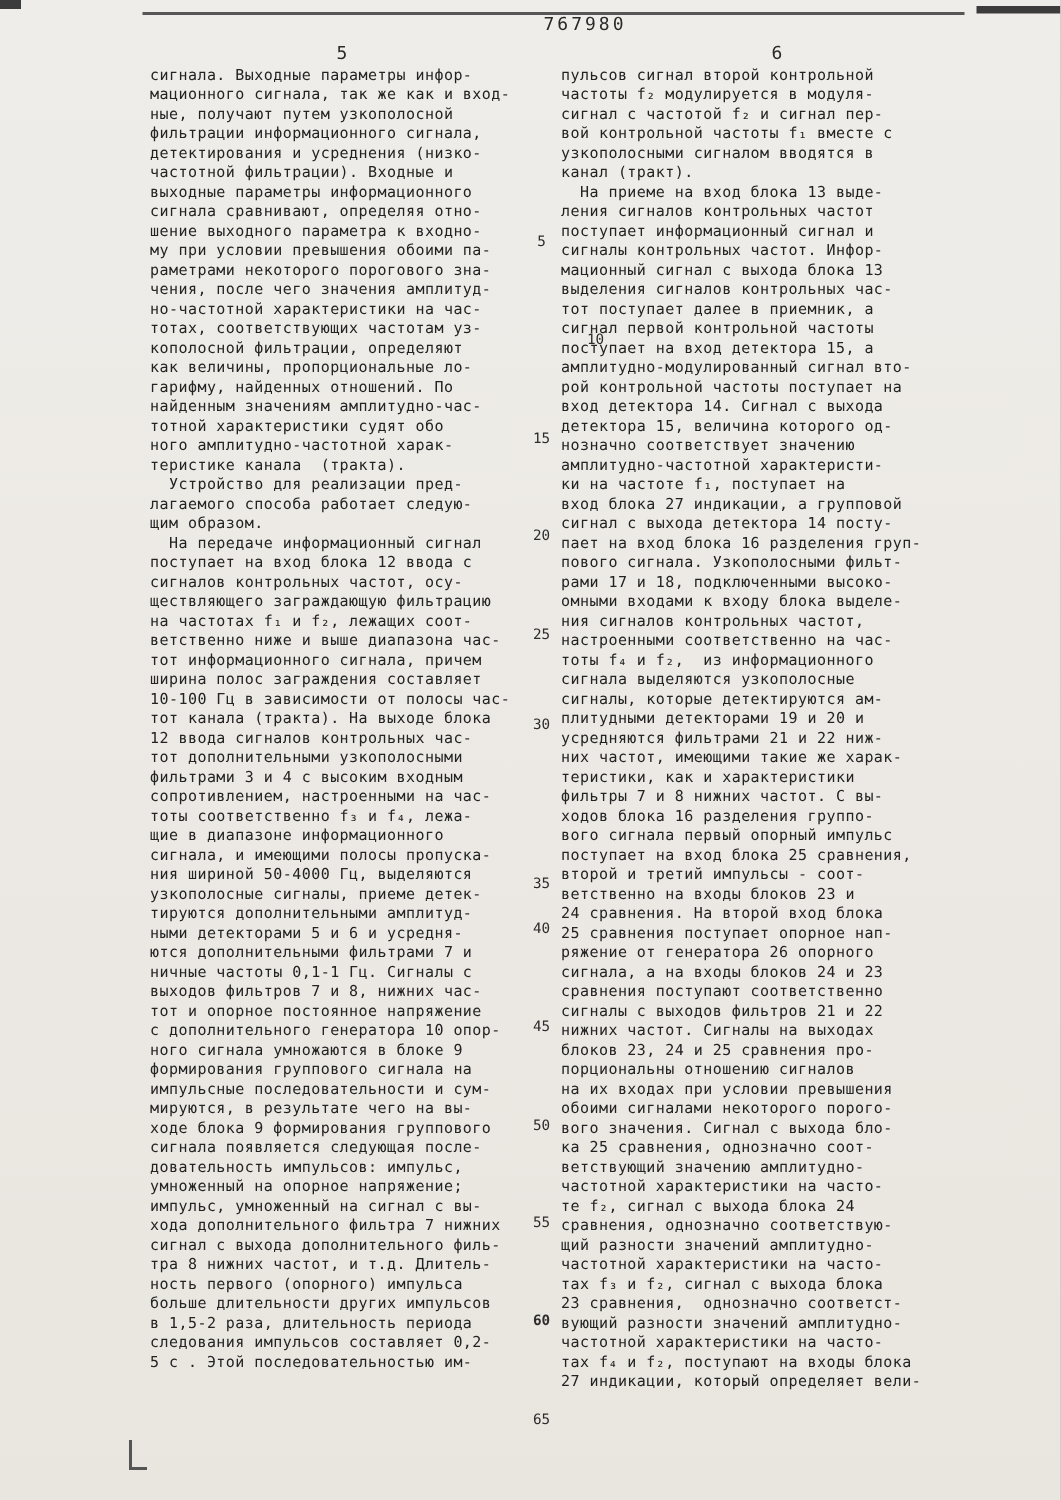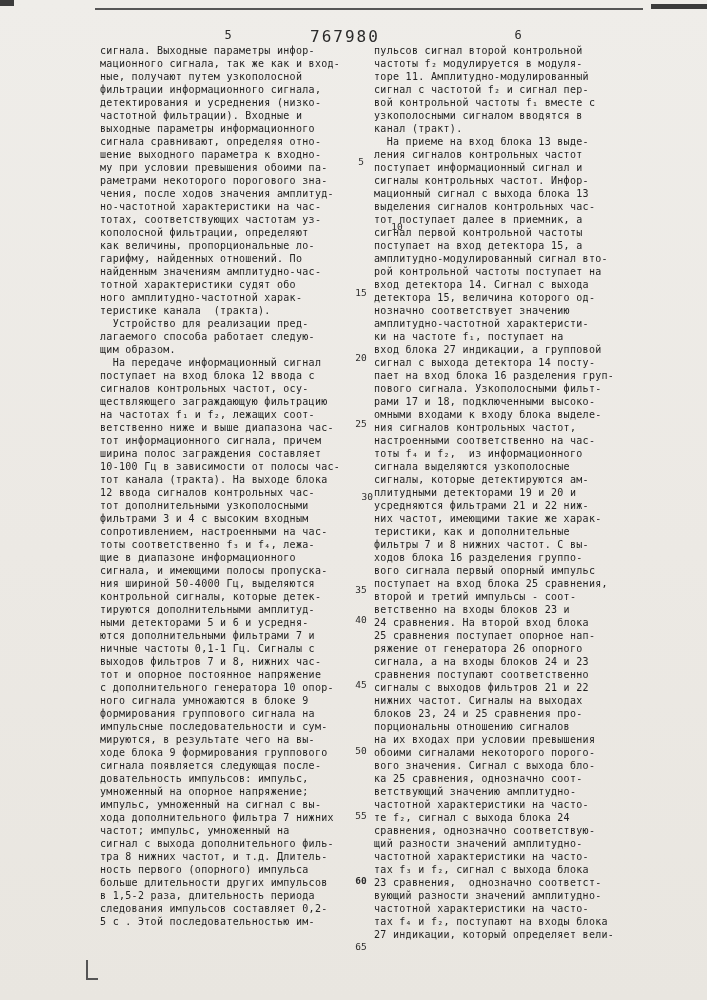--- a/index.html
+++ b/index.html
@@ -33,22 +33,22 @@
   .scan-bottom-left {
     position: absolute; left: 86px; bottom: 20px; width: 10px; height: 18px;
     border-left: 2px solid #555; border-bottom: 2px solid #555;
   }
   
   .header-num-left {
     position: absolute; top: 28px; left: 100px; width: 256px;
     text-align: center; font-size: 12px; color: #2a2a2a;
   }
   .patent-number {
-    position: absolute; top: 27px; left: 310px; width: 160px;
-    text-align: left; font-size: 16px; letter-spacing: 2px; color: #2a2a2a;
+    position: absolute; top: 9px; left: 310px; width: 160px;
+    text-align: center; font-size: 12px; letter-spacing: 2px; color: #2a2a2a;
   }
   .header-num-right {
     position: absolute; top: 28px; left: 390px; width: 256px;
     text-align: center; font-size: 12px; color: #2a2a2a;
   }
   
   .columns {
     position: absolute; top: 44px; left: 100px;
     display: flex; gap: 20px;
   }
@@ -90,21 +90,21 @@
         <div class="text-line">мационного сигнала, так же как и вход-</div>
         <div class="text-line">ные, получают путем узкополосной</div>
         <div class="text-line">фильтрации информационного сигнала,</div>
         <div class="text-line">детектирования и усреднения (низко-</div>
         <div class="text-line">частотной фильтрации). Входные и</div>
         <div class="text-line">выходные параметры информационного</div>
         <div class="text-line">сигнала сравнивают, определяя отно-</div>
         <div class="text-line">шение выходного параметра к входно-</div>
         <div class="text-line">му при условии превышения обоими па-</div>
         <div class="text-line">раметрами некоторого порогового зна-</div>
-        <div class="text-line">чения, после ходов значения амплитуд-</div>
+        <div class="text-line">чения, после чего значения амплитуд-</div>
         <div class="text-line">но-частотной характеристики на час-</div>
         <div class="text-line">тотах, соответствующих частотам уз-</div>
         <div class="text-line">кополосной фильтрации, определяют</div>
         <div class="text-line">как величины, пропорциональные ло-</div>
         <div class="text-line">гарифму, найденных отношений. По</div>
         <div class="text-line">найденным значениям амплитудно-час-</div>
         <div class="text-line">тотной характеристики судят обо</div>
         <div class="text-line">ного амплитудно-частотной харак-</div>
         <div class="text-line">теристике канала  (тракта).</div>
         <div class="text-line">  Устройство для реализации пред-</div>
@@ -121,51 +121,49 @@
         <div class="text-line">10-100 Гц в зависимости от полосы час-</div>
         <div class="text-line">тот канала (тракта). На выходе блока</div>
         <div class="text-line">12 ввода сигналов контрольных час-</div>
         <div class="text-line">тот дополнительными узкополосными</div>
         <div class="text-line">фильтрами 3 и 4 с высоким входным</div>
         <div class="text-line">сопротивлением, настроенными на час-</div>
         <div class="text-line">тоты соответственно f₃ и f₄, лежа-</div>
         <div class="text-line">щие в диапазоне информационного</div>
         <div class="text-line">сигнала, и имеющими полосы пропуска-</div>
         <div class="text-line">ния шириной 50-4000 Гц, выделяются</div>
-        <div class="text-line">контрольной сигналы, которые детек-</div>
+        <div class="text-line">узкополосные сигналы, приеме детек-</div>
         <div class="text-line">тируются дополнительными амплитуд-</div>
         <div class="text-line">ными детекторами 5 и 6 и усредня-</div>
         <div class="text-line">ются дополнительными фильтрами 7 и</div>
         <div class="text-line">ничные частоты 0,1-1 Гц. Сигналы с</div>
         <div class="text-line">выходов фильтров 7 и 8, нижних час-</div>
         <div class="text-line">тот и опорное постоянное напряжение</div>
         <div class="text-line">с дополнительного генератора 10 опор-</div>
         <div class="text-line">ного сигнала умножаются в блоке 9</div>
         <div class="text-line">формирования группового сигнала на</div>
         <div class="text-line">импульсные последовательности и сум-</div>
         <div class="text-line">мируются, в результате чего на вы-</div>
         <div class="text-line">ходе блока 9 формирования группового</div>
         <div class="text-line">сигнала появляется следующая после-</div>
         <div class="text-line">довательность импульсов: импульс,</div>
         <div class="text-line">умноженный на опорное напряжение;</div>
         <div class="text-line">импульс, умноженный на сигнал с вы-</div>
         <div class="text-line">хода дополнительного фильтра 7 нижних</div>
-        <div class="text-line">частот; импульс, умноженный на</div>
         <div class="text-line">сигнал с выхода дополнительного филь-</div>
         <div class="text-line">тра 8 нижних частот, и т.д. Длитель-</div>
         <div class="text-line">ность первого (опорного) импульса</div>
         <div class="text-line">больше длительности других импульсов</div>
         <div class="text-line">в 1,5-2 раза, длительность периода</div>
         <div class="text-line">следования импульсов составляет 0,2-</div>
         <div class="text-line">5 с . Этой последовательностью им-</div>
       </div>
     <div class="col">
         <div class="text-line">пульсов сигнал второй контрольной</div>
         <div class="text-line">частоты f₂ модулируется в модуля-</div>
-        <div class="text-line">торе 11. Амплитудно-модулированный</div>
         <div class="text-line">сигнал с частотой f₂ и сигнал пер-</div>
         <div class="text-line">вой контрольной частоты f₁ вместе с</div>
         <div class="text-line">узкополосными сигналом вводятся в</div>
         <div class="text-line">канал (тракт).</div>
         <div class="text-line">  На приеме на вход блока 13 выде-</div>
         <div class="text-line">ления сигналов контрольных частот</div>
         <div class="text-line">поступает информационный сигнал и</div>
         <div class="text-line">сигналы контрольных частот. Инфор-</div>
         <div class="text-line">мационный сигнал с выхода блока 13</div>
         <div class="text-line">выделения сигналов контрольных час-</div>
@@ -186,21 +184,21 @@
         <div class="text-line">рами 17 и 18, подключенными высоко-</div>
         <div class="text-line">омными входами к входу блока выделе-</div>
         <div class="text-line">ния сигналов контрольных частот,</div>
         <div class="text-line">настроенными соответственно на час-</div>
         <div class="text-line">тоты f₄ и f₂,  из информационного</div>
         <div class="text-line">сигнала выделяются узкополосные</div>
         <div class="text-line">сигналы, которые детектируются ам-</div>
         <div class="text-line">плитудными детекторами 19 и 20 и</div>
         <div class="text-line">усредняются фильтрами 21 и 22 ниж-</div>
         <div class="text-line">них частот, имеющими такие же харак-</div>
-        <div class="text-line">теристики, как и дополнительные</div>
+        <div class="text-line">теристики, как и характеристики</div>
         <div class="text-line">фильтры 7 и 8 нижних частот. С вы-</div>
         <div class="text-line">ходов блока 16 разделения группо-</div>
         <div class="text-line">вого сигнала первый опорный импульс</div>
         <div class="text-line">поступает на вход блока 25 сравнения,</div>
         <div class="text-line">второй и третий импульсы - соот-</div>
         <div class="text-line">ветственно на входы блоков 23 и</div>
         <div class="text-line">24 сравнения. На второй вход блока</div>
         <div class="text-line">25 сравнения поступает опорное нап-</div>
         <div class="text-line">ряжение от генератора 26 опорного</div>
         <div class="text-line">сигнала, а на входы блоков 24 и 23</div>
@@ -227,21 +225,21 @@
         <div class="text-line">27 индикации, который определяет вели-</div>
       </div>
   </div>
 
   <div class="gutter">
       <div class="gutter-num" style="top: 104px;">5</div>
       <div class="gutter-num" style="top: 169.4px; margin-left: 36px;">10</div>
       <div class="gutter-num" style="top: 234.8px;">15</div>
       <div class="gutter-num" style="top: 300.2px;">20</div>
       <div class="gutter-num" style="top: 365.6px;">25</div>
-      <div class="gutter-num" style="top: 439px; text-align: right;">30</div>
+      <div class="gutter-num" style="top: 426px;">30</div>
       <div class="gutter-num" style="top: 496.4px; margin-top: 36px;">35</div>
       <div class="gutter-num" style="top: 561.8px;">40</div>
       <div class="gutter-num" style="top: 627.2px;">45</div>
       <div class="gutter-num" style="top: 692.6px;">50</div>
       <div class="gutter-num" style="top: 758px;">55</div>
       <div class="gutter-num" style="top: 823.4px; font-weight: bold;">60</div>
       <div class="gutter-num" style="top: 888.8px;">65</div>
     </div>
 
 </div>

